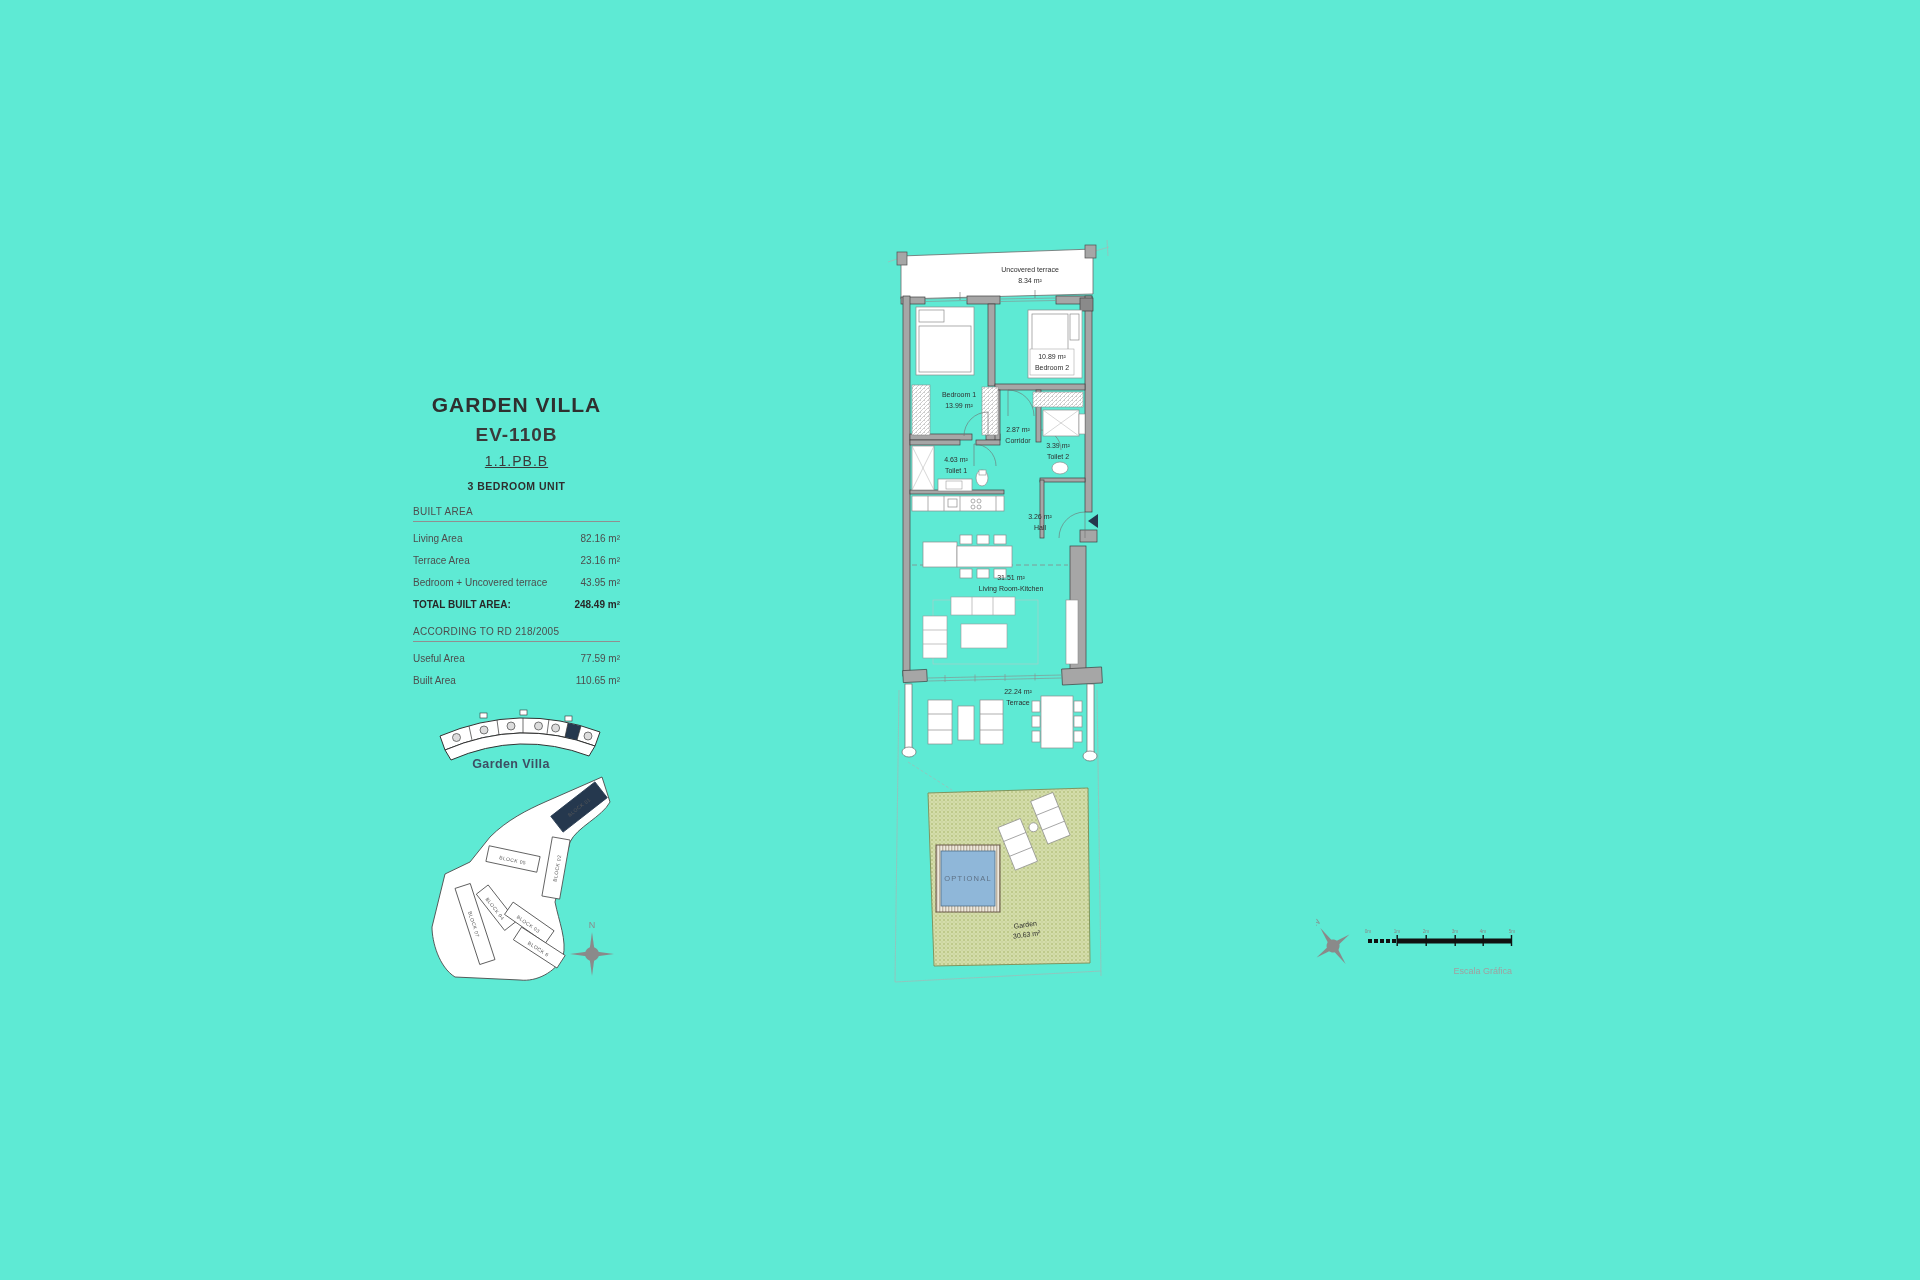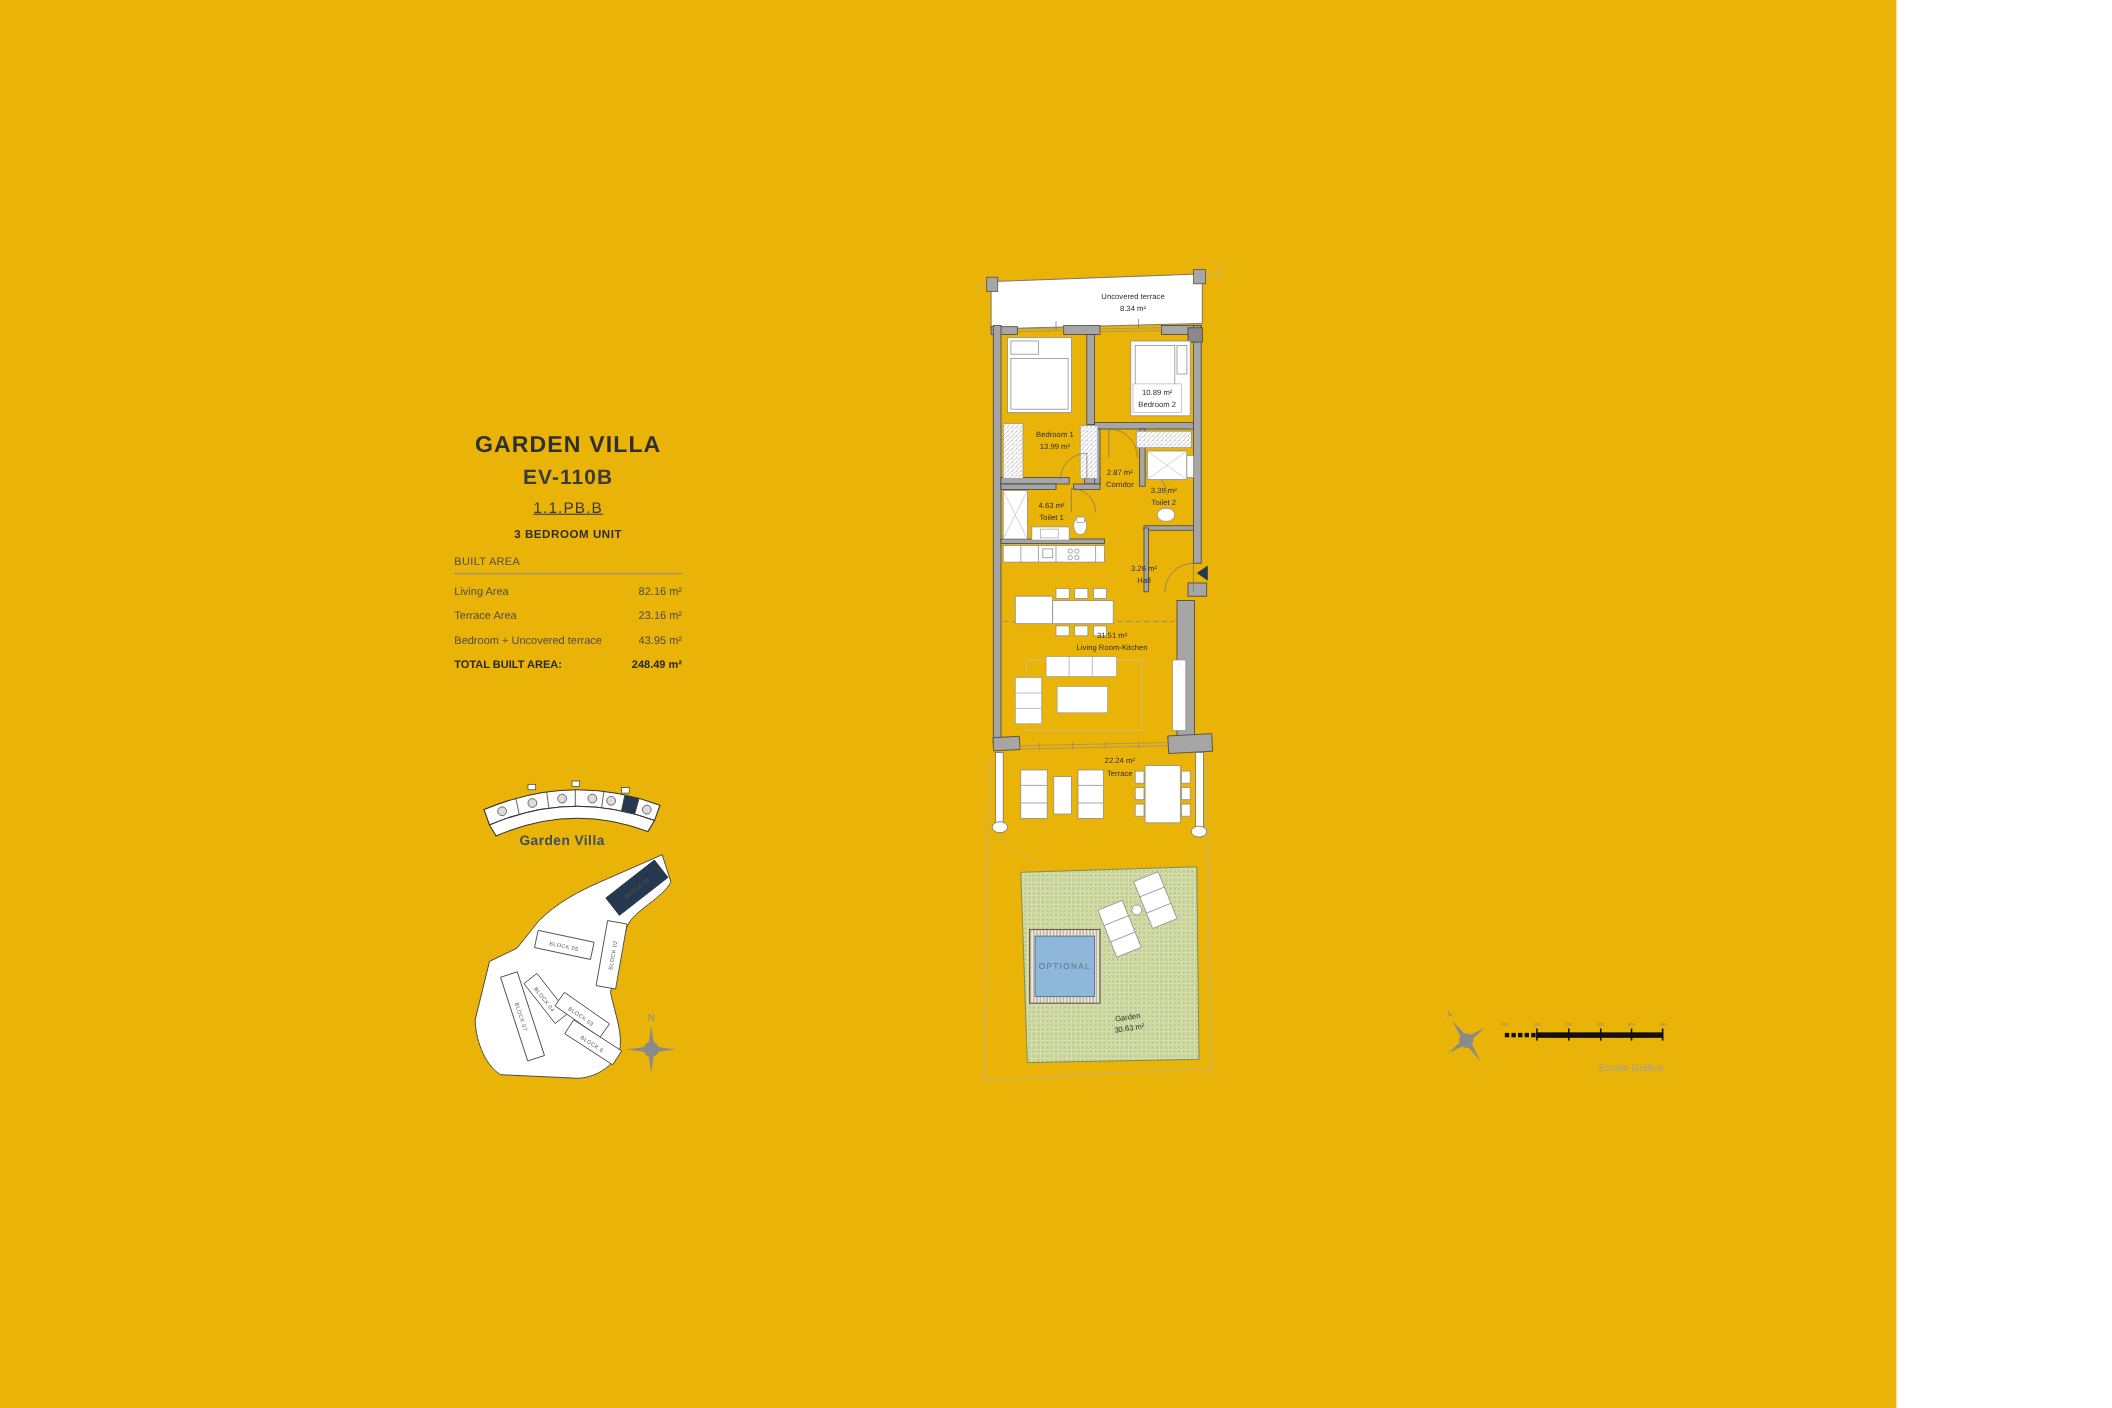--- a/index.html
+++ b/index.html
@@ -1,16 +1,16 @@
 <!DOCTYPE html>
 <html><head>
 <meta charset="utf-8">
 <style>
   html,body{margin:0;padding:0;background:#ffffff;}
-  #page{position:relative;width:1724px;height:1280px;background:#eab308;overflow:hidden;
+  #page{position:relative;width:1920px;height:1280px;background:#5eead4;overflow:hidden;
         font-family:"Liberation Sans", sans-serif;}
   
   .title-block{position:absolute;left:403px;top:393px;width:227px;text-align:center;color:#2f2f2f;}
   .title-main{font-size:21px;font-weight:bold;letter-spacing:1px;}
   .title-code{font-size:19px;font-weight:bold;color:#3a3a3a;margin-top:7px;letter-spacing:1px;}
   .title-ref{font-size:14px;color:#3a3a3a;margin-top:7px;letter-spacing:1px;text-decoration:underline;}
   .title-type{font-size:10.5px;font-weight:bold;margin-top:11px;letter-spacing:0.5px;}
   .panel-table{position:absolute;left:413px;width:207px;color:#4d4d4d;}
   .tbl-header{font-size:10px;padding-bottom:4px;border-bottom:1px solid #909090;letter-spacing:0.3px;}
   .tbl-row{display:flex;justify-content:space-between;font-size:10px;margin-top:11px;}
@@ -49,20 +49,31 @@
     <div class="tbl-row">
       <span>Bedroom + Uncovered terrace</span>
       <span>43.95 m²</span>
     </div>
     <div class="tbl-row total">
       <span>TOTAL BUILT AREA:</span>
       <span>248.49 m²</span>
     </div>
   </div>
 
+  <div class="panel-table" id="rd-table">
+    <div class="tbl-header">ACCORDING TO RD 218/2005</div>
+    <div class="tbl-row">
+      <span>Useful Area</span>
+      <span>77.59 m²</span>
+    </div>
+    <div class="tbl-row">
+      <span>Built Area</span>
+      <span>110.65 m²</span>
+    </div>
+  </div>
 
   <svg style="position:absolute;left:427px;top:698px;" width="186" height="64" viewBox="0 0 186 64">
     <path d="M13,38 Q93,4 173,34 L168,48 Q93,20 18,52 Z" fill="#ffffff" stroke="#333" stroke-width="1"></path>
     <path d="M18,52 Q93,20 168,48 L162,58 Q93,32 24,62 Z" fill="#ffffff" stroke="#333" stroke-width="1"></path>
     <polygon points="141,25 154,28 150,42 138,39" fill="#25384e"></polygon>
     <g stroke="#333" stroke-width="0.7">
       <line x1="42" y1="28" x2="45" y2="42"></line>
         <line x1="70" y1="22" x2="72" y2="37"></line>
       <line x1="96" y1="20" x2="96" y2="35"></line>
         <line x1="122" y1="21" x2="120" y2="36"></line>

